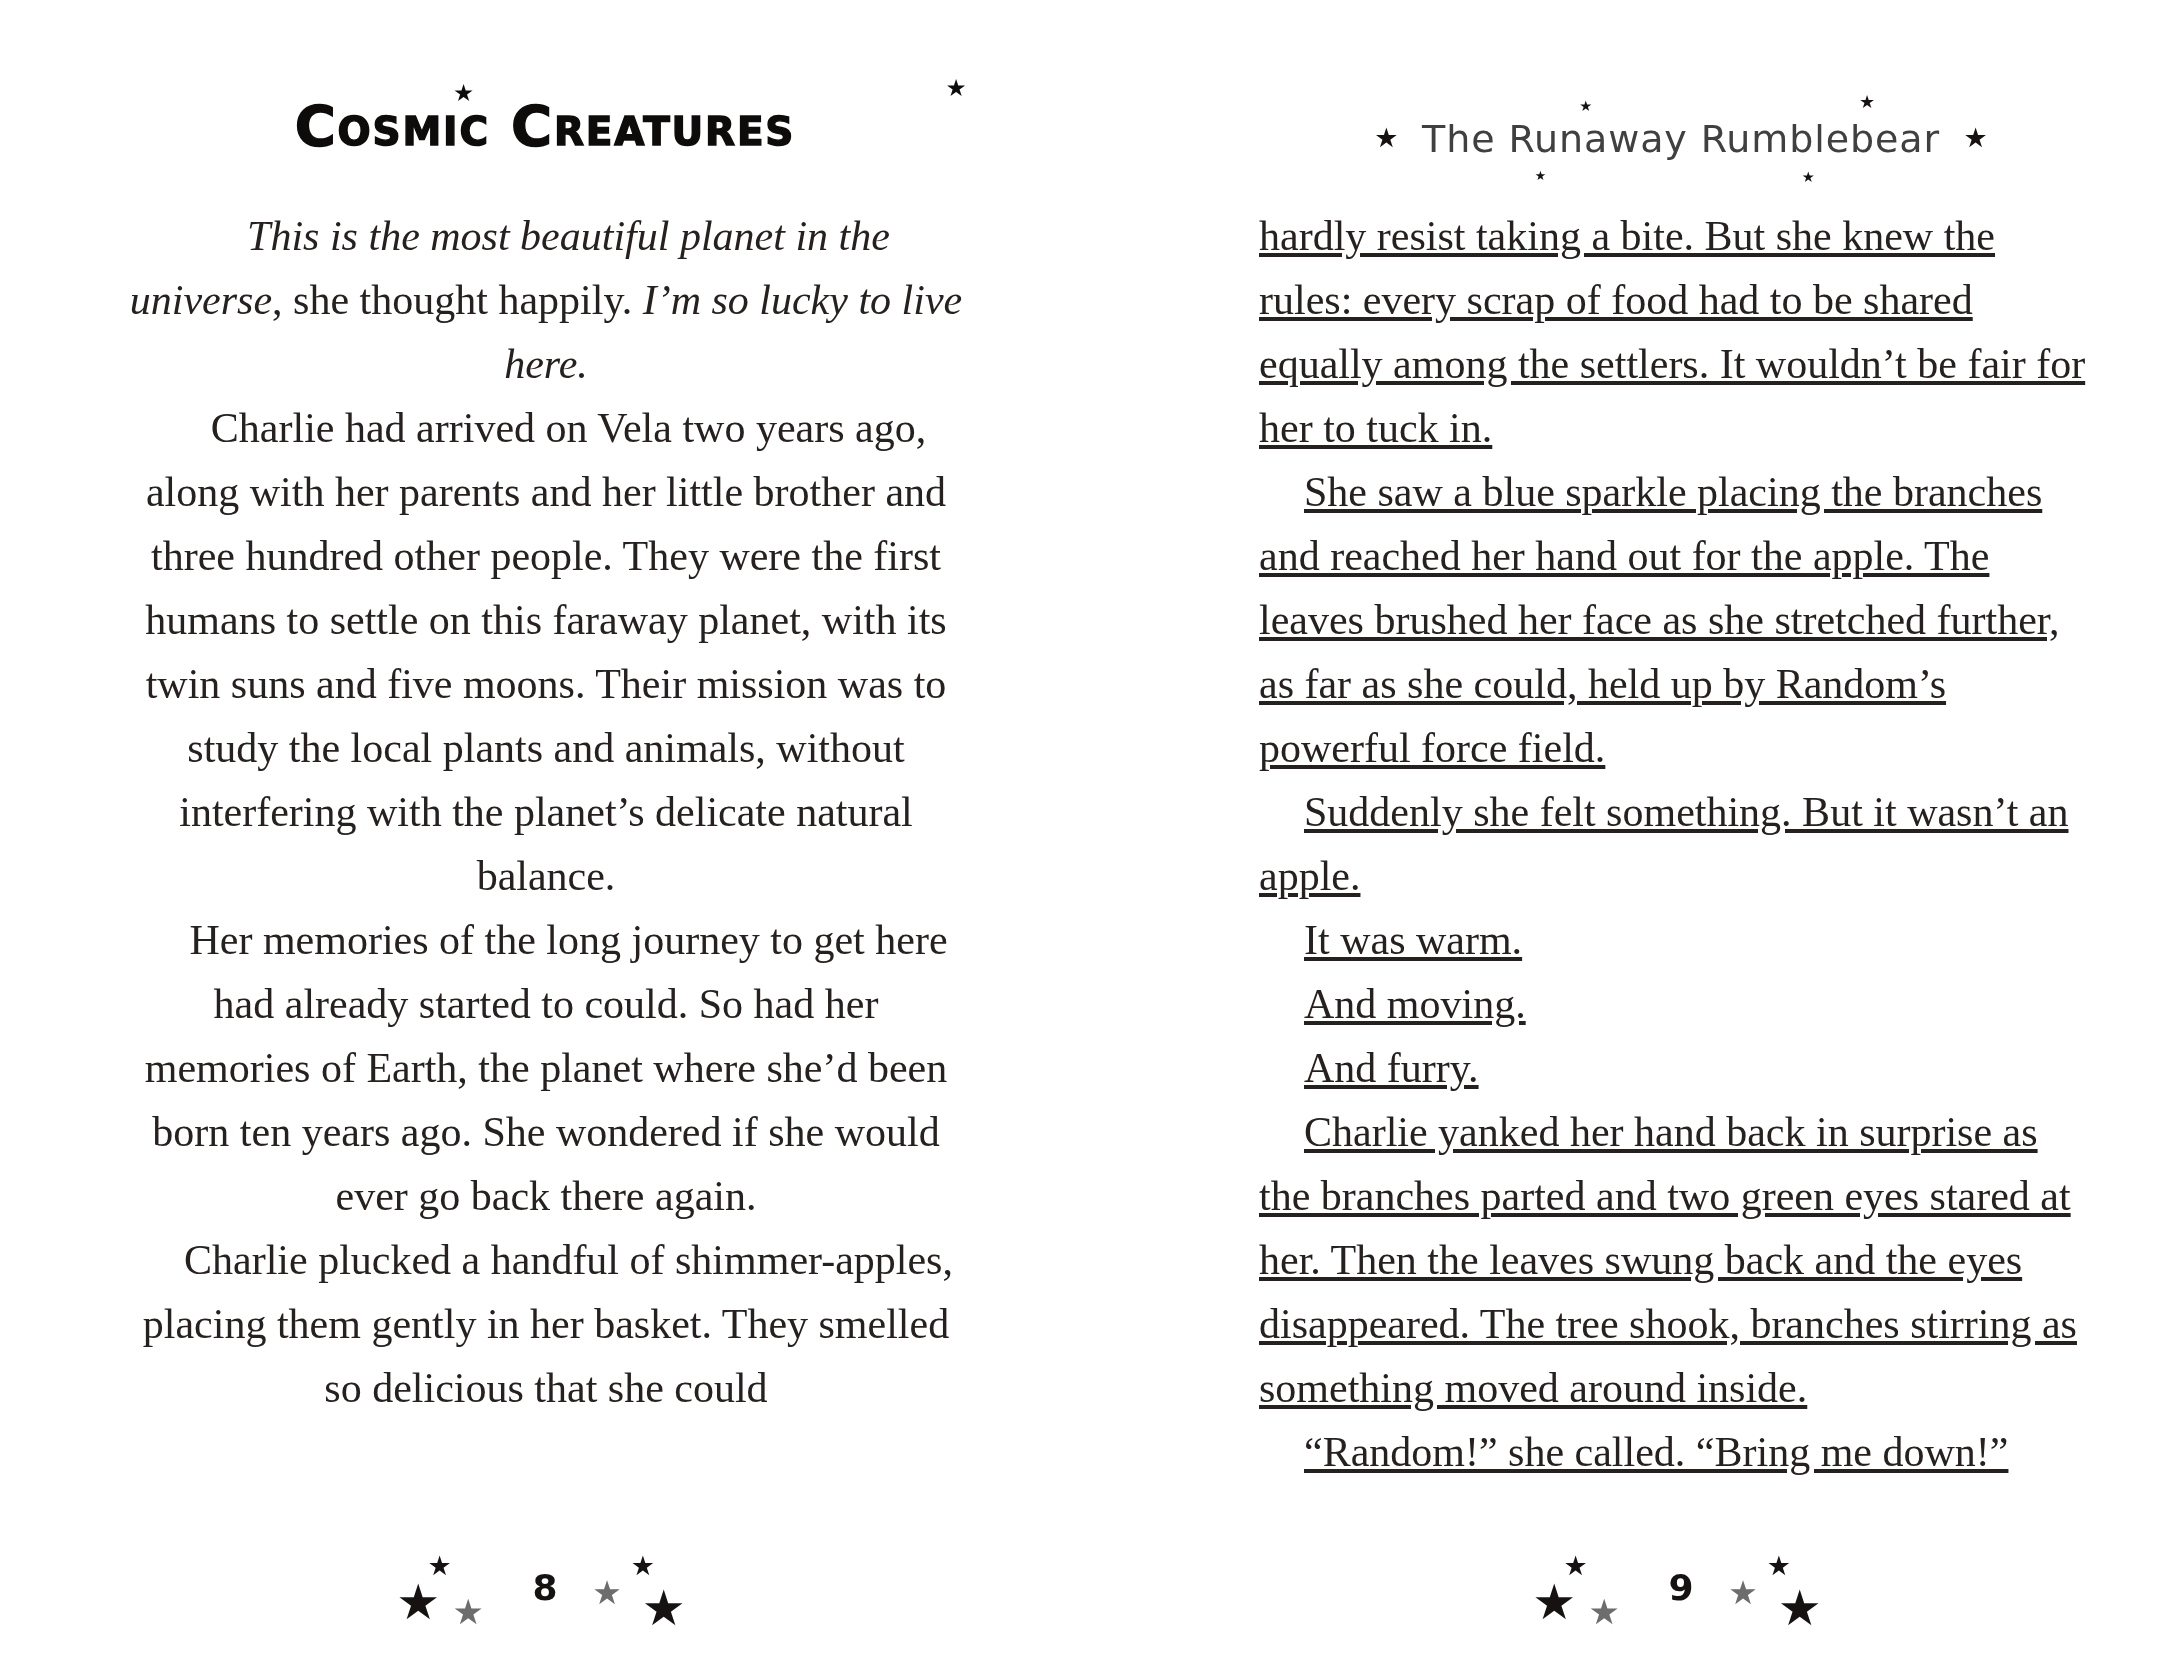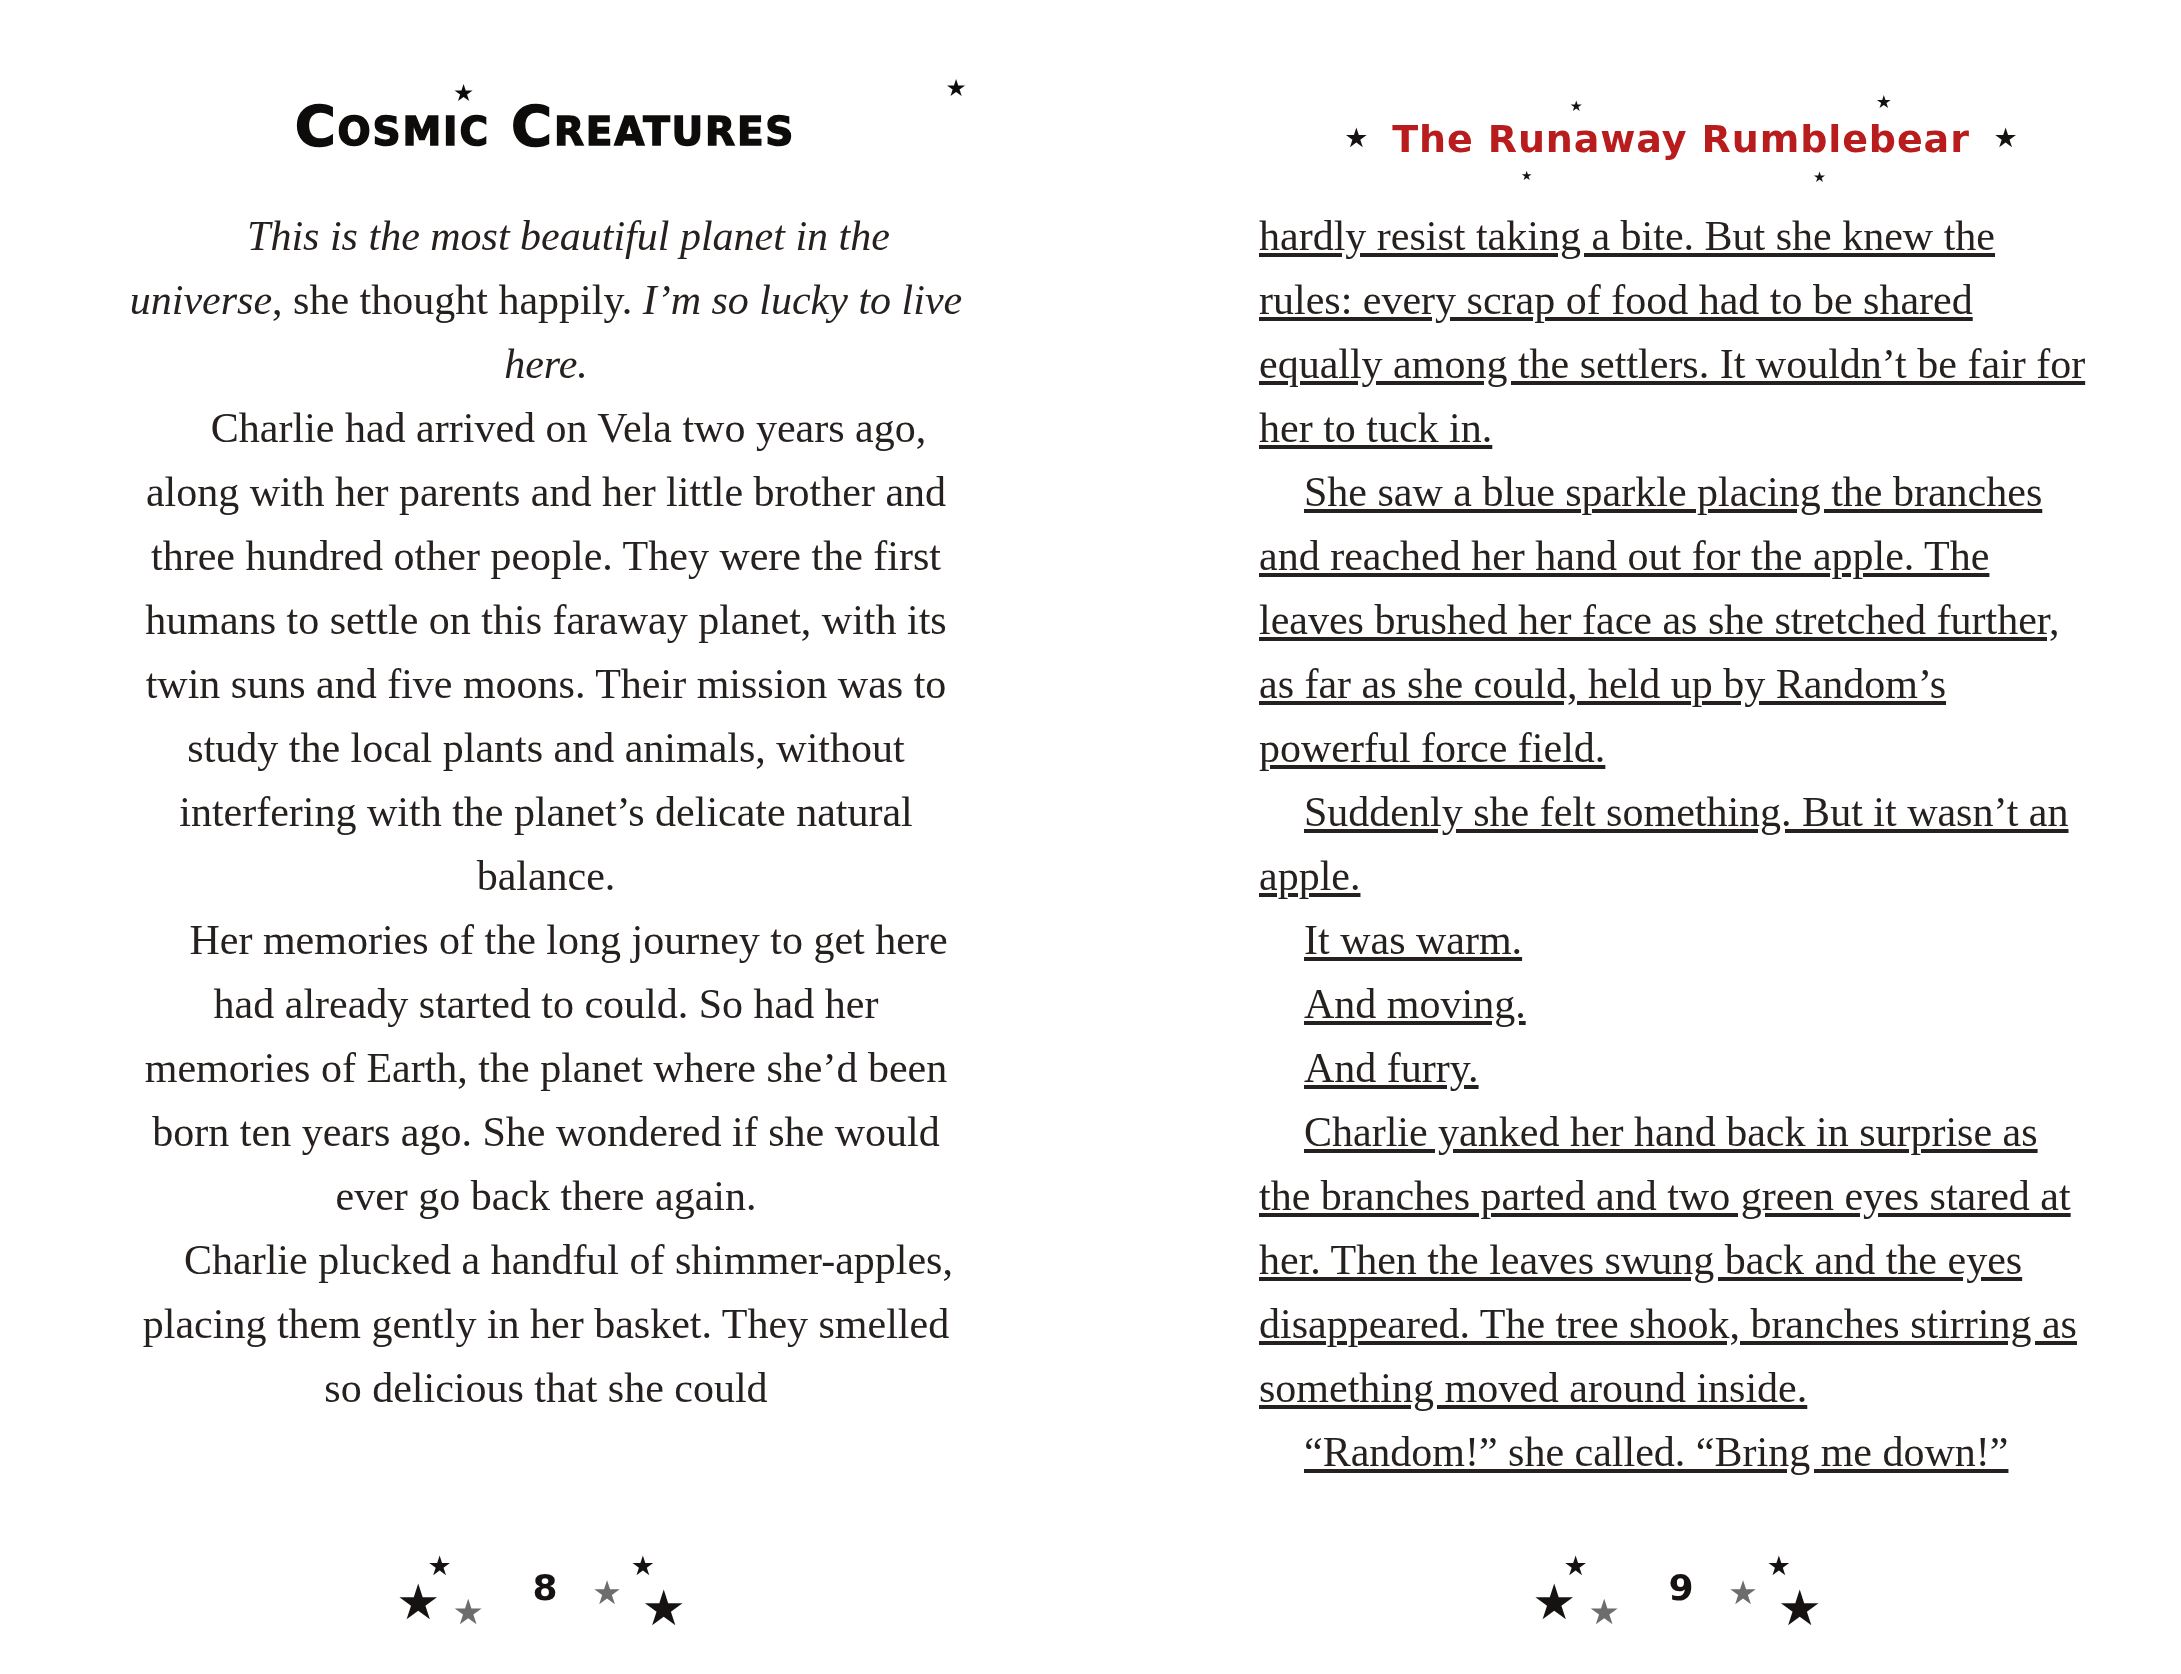--- a/index.html
+++ b/index.html
@@ -58,24 +58,24 @@
     position: absolute;
     top: 95px;
     left: 172px;
     width: 836px;
     text-align: center;
     white-space: nowrap;
   }
   .chapter-inner { position: relative; display: inline-block; padding: 0 11px; }
   .chapter-title {
     font-family: "DejaVu Sans", sans-serif;
-    font-weight: bold;
+    font-weight: normal;
     font-size: 38px;
     letter-spacing: 0.9px;
-    color: #b91c1c;
+    color: #404040;
     margin: 0 20px;
   }
   .side-star {
     font-size: 27px;
     color: #151211;
     vertical-align: 5.5px;
   }
   .mini {
     position: absolute;
     color: #151211;

